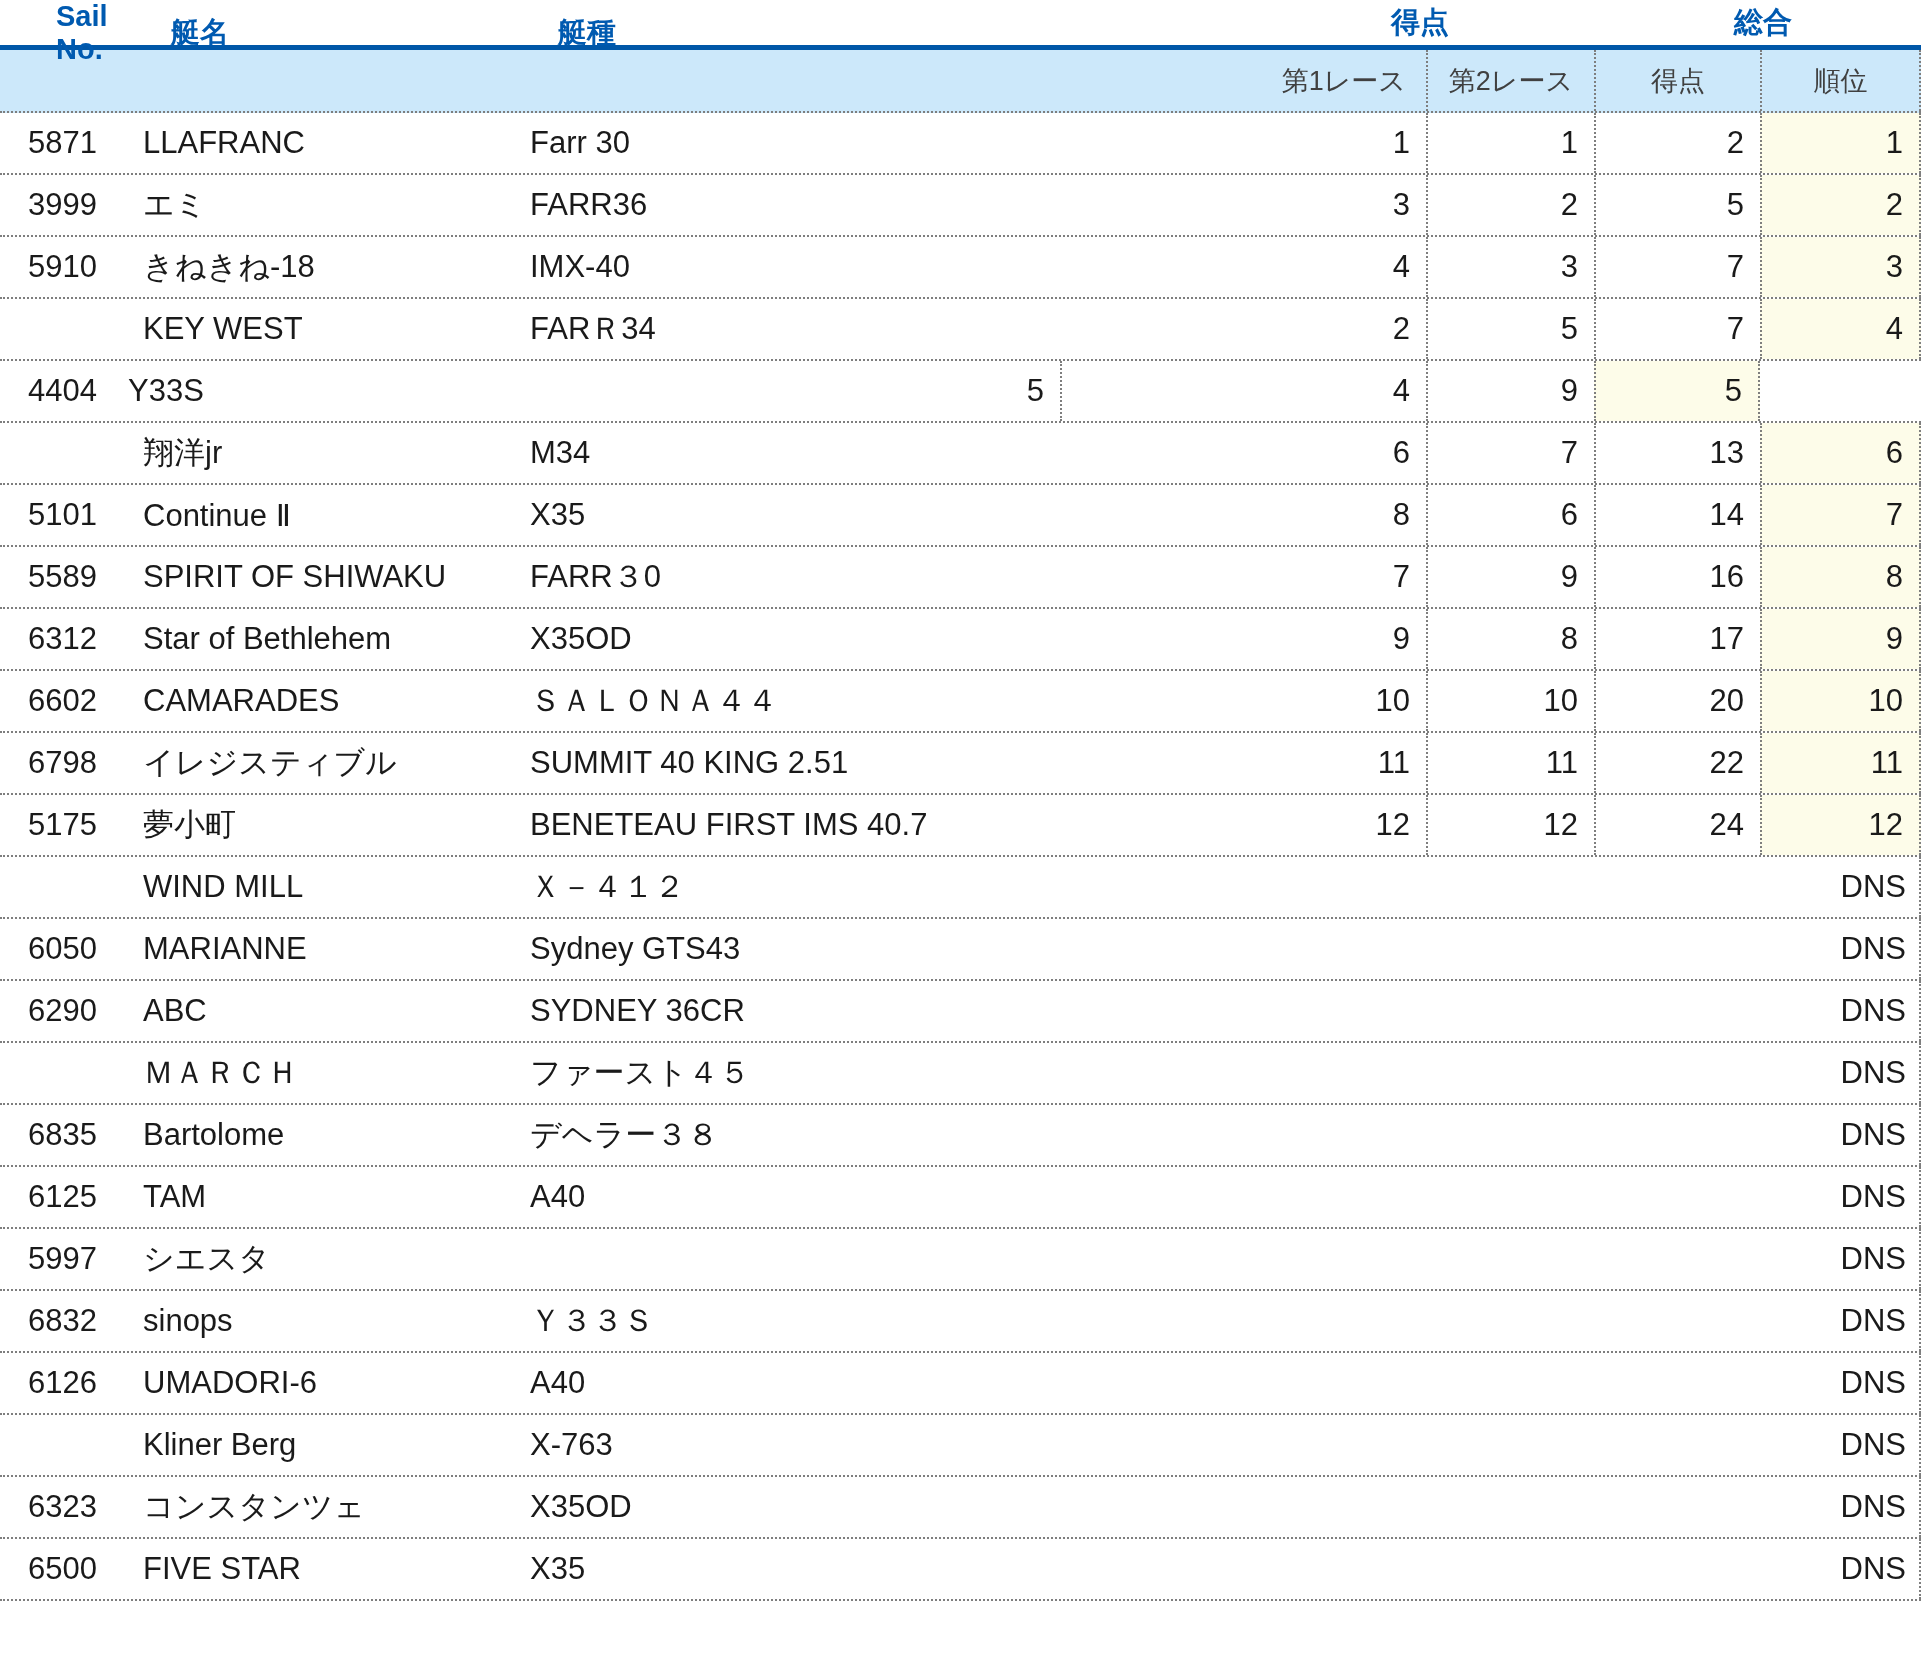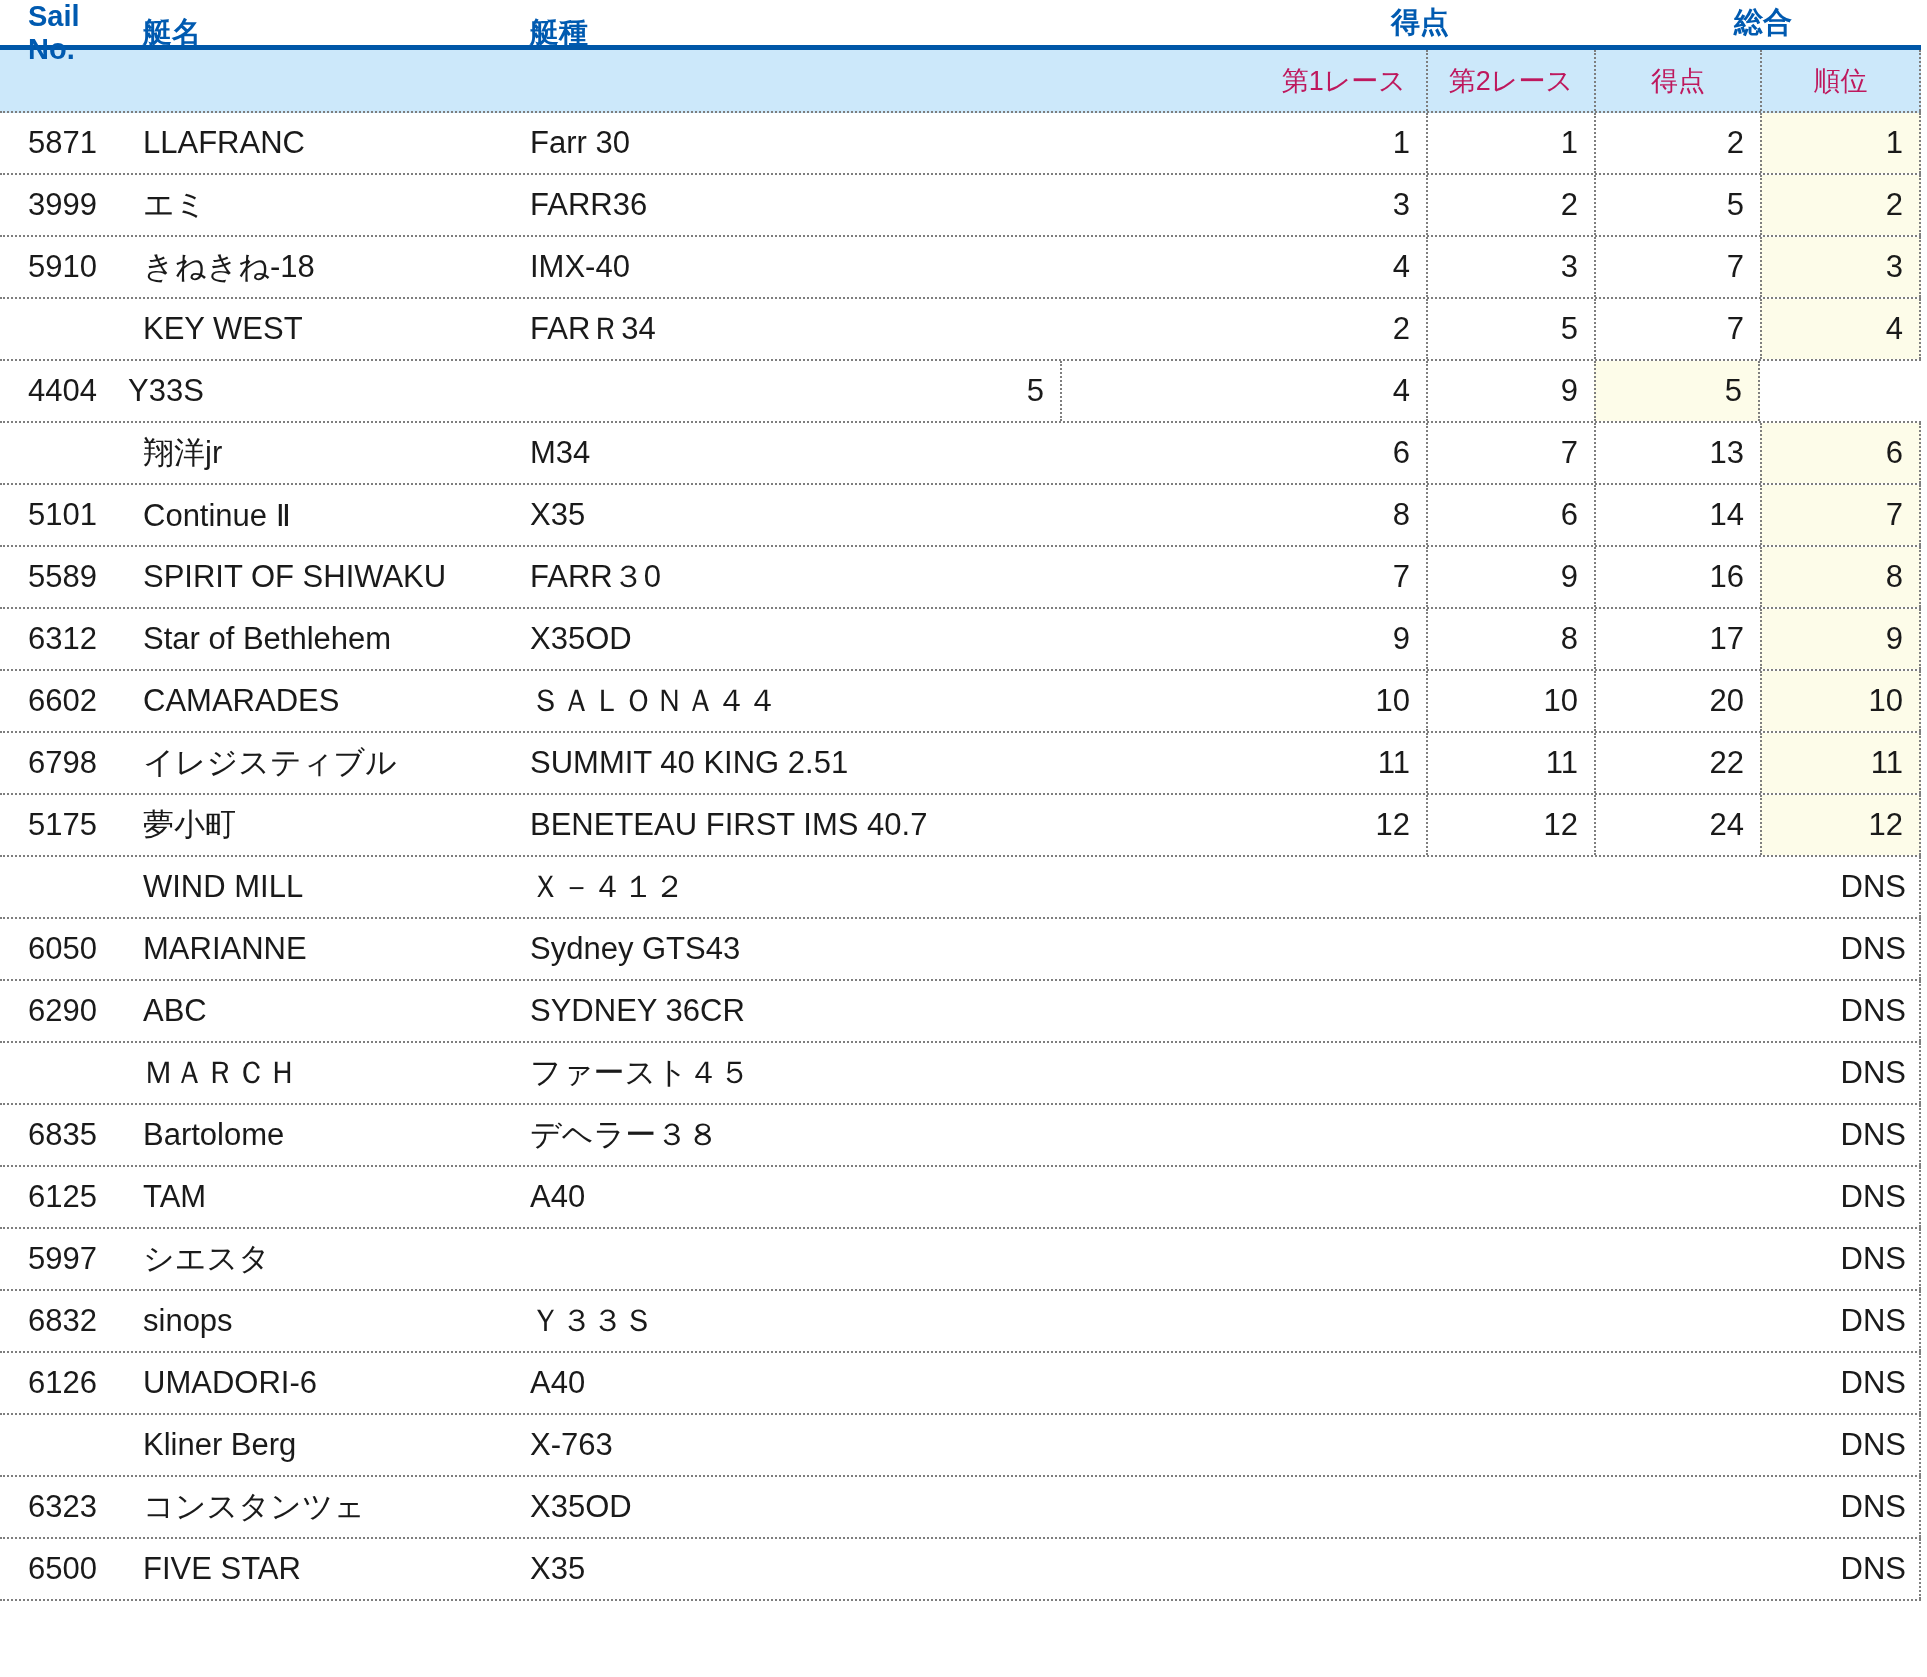--- a/index.html
+++ b/index.html
@@ -20,35 +20,35 @@
     align-items: center;
   }
   
   .top-header {
     position: relative;
     height: 45px;
     font-size: 29px;
     font-weight: bold;
     color: #005ab0;
   }
-  .top-header .cell { display: flex; align-items: center; height: 100%; }
+  .top-header .cell { display: flex; align-items: center; height: 100%; margin-left: 28px; }
   .h-sail { padding-left: 28px; }
   .h-name { padding-left: 18px; }
   .h-type { padding-left: 3px; }
   .h-group { position: absolute; top: 0; height: 45px; display: flex; align-items: center; transform: translateX(-50%); }
   .h-score { left: 1420px; }
   .h-overall { left: 1763px; }
   .thick-line { height: 5px; background: #0057a8; width: 1921px; }
   
   .sub-header {
     height: 63px;
     background: #cce8fa;
     border-bottom: 2px dotted #7e7e7e;
     font-size: 27px;
-    color: #be185d;
+    color: #404040;
   }
   .sub-header .cell { display: flex; align-items: center; justify-content: center; height: 100%; }
   .sub-header .v-line { border-left: 2px dotted #7e7e7e; }
   .sub-header .edge { border-right: 2px dotted #7e7e7e; }
   .sub-race1 { justify-content: flex-end !important; padding-right: 20px; }
   
   .row {
     height: 62px;
     border-bottom: 2px dotted #7e7e7e;
     font-size: 31px;

